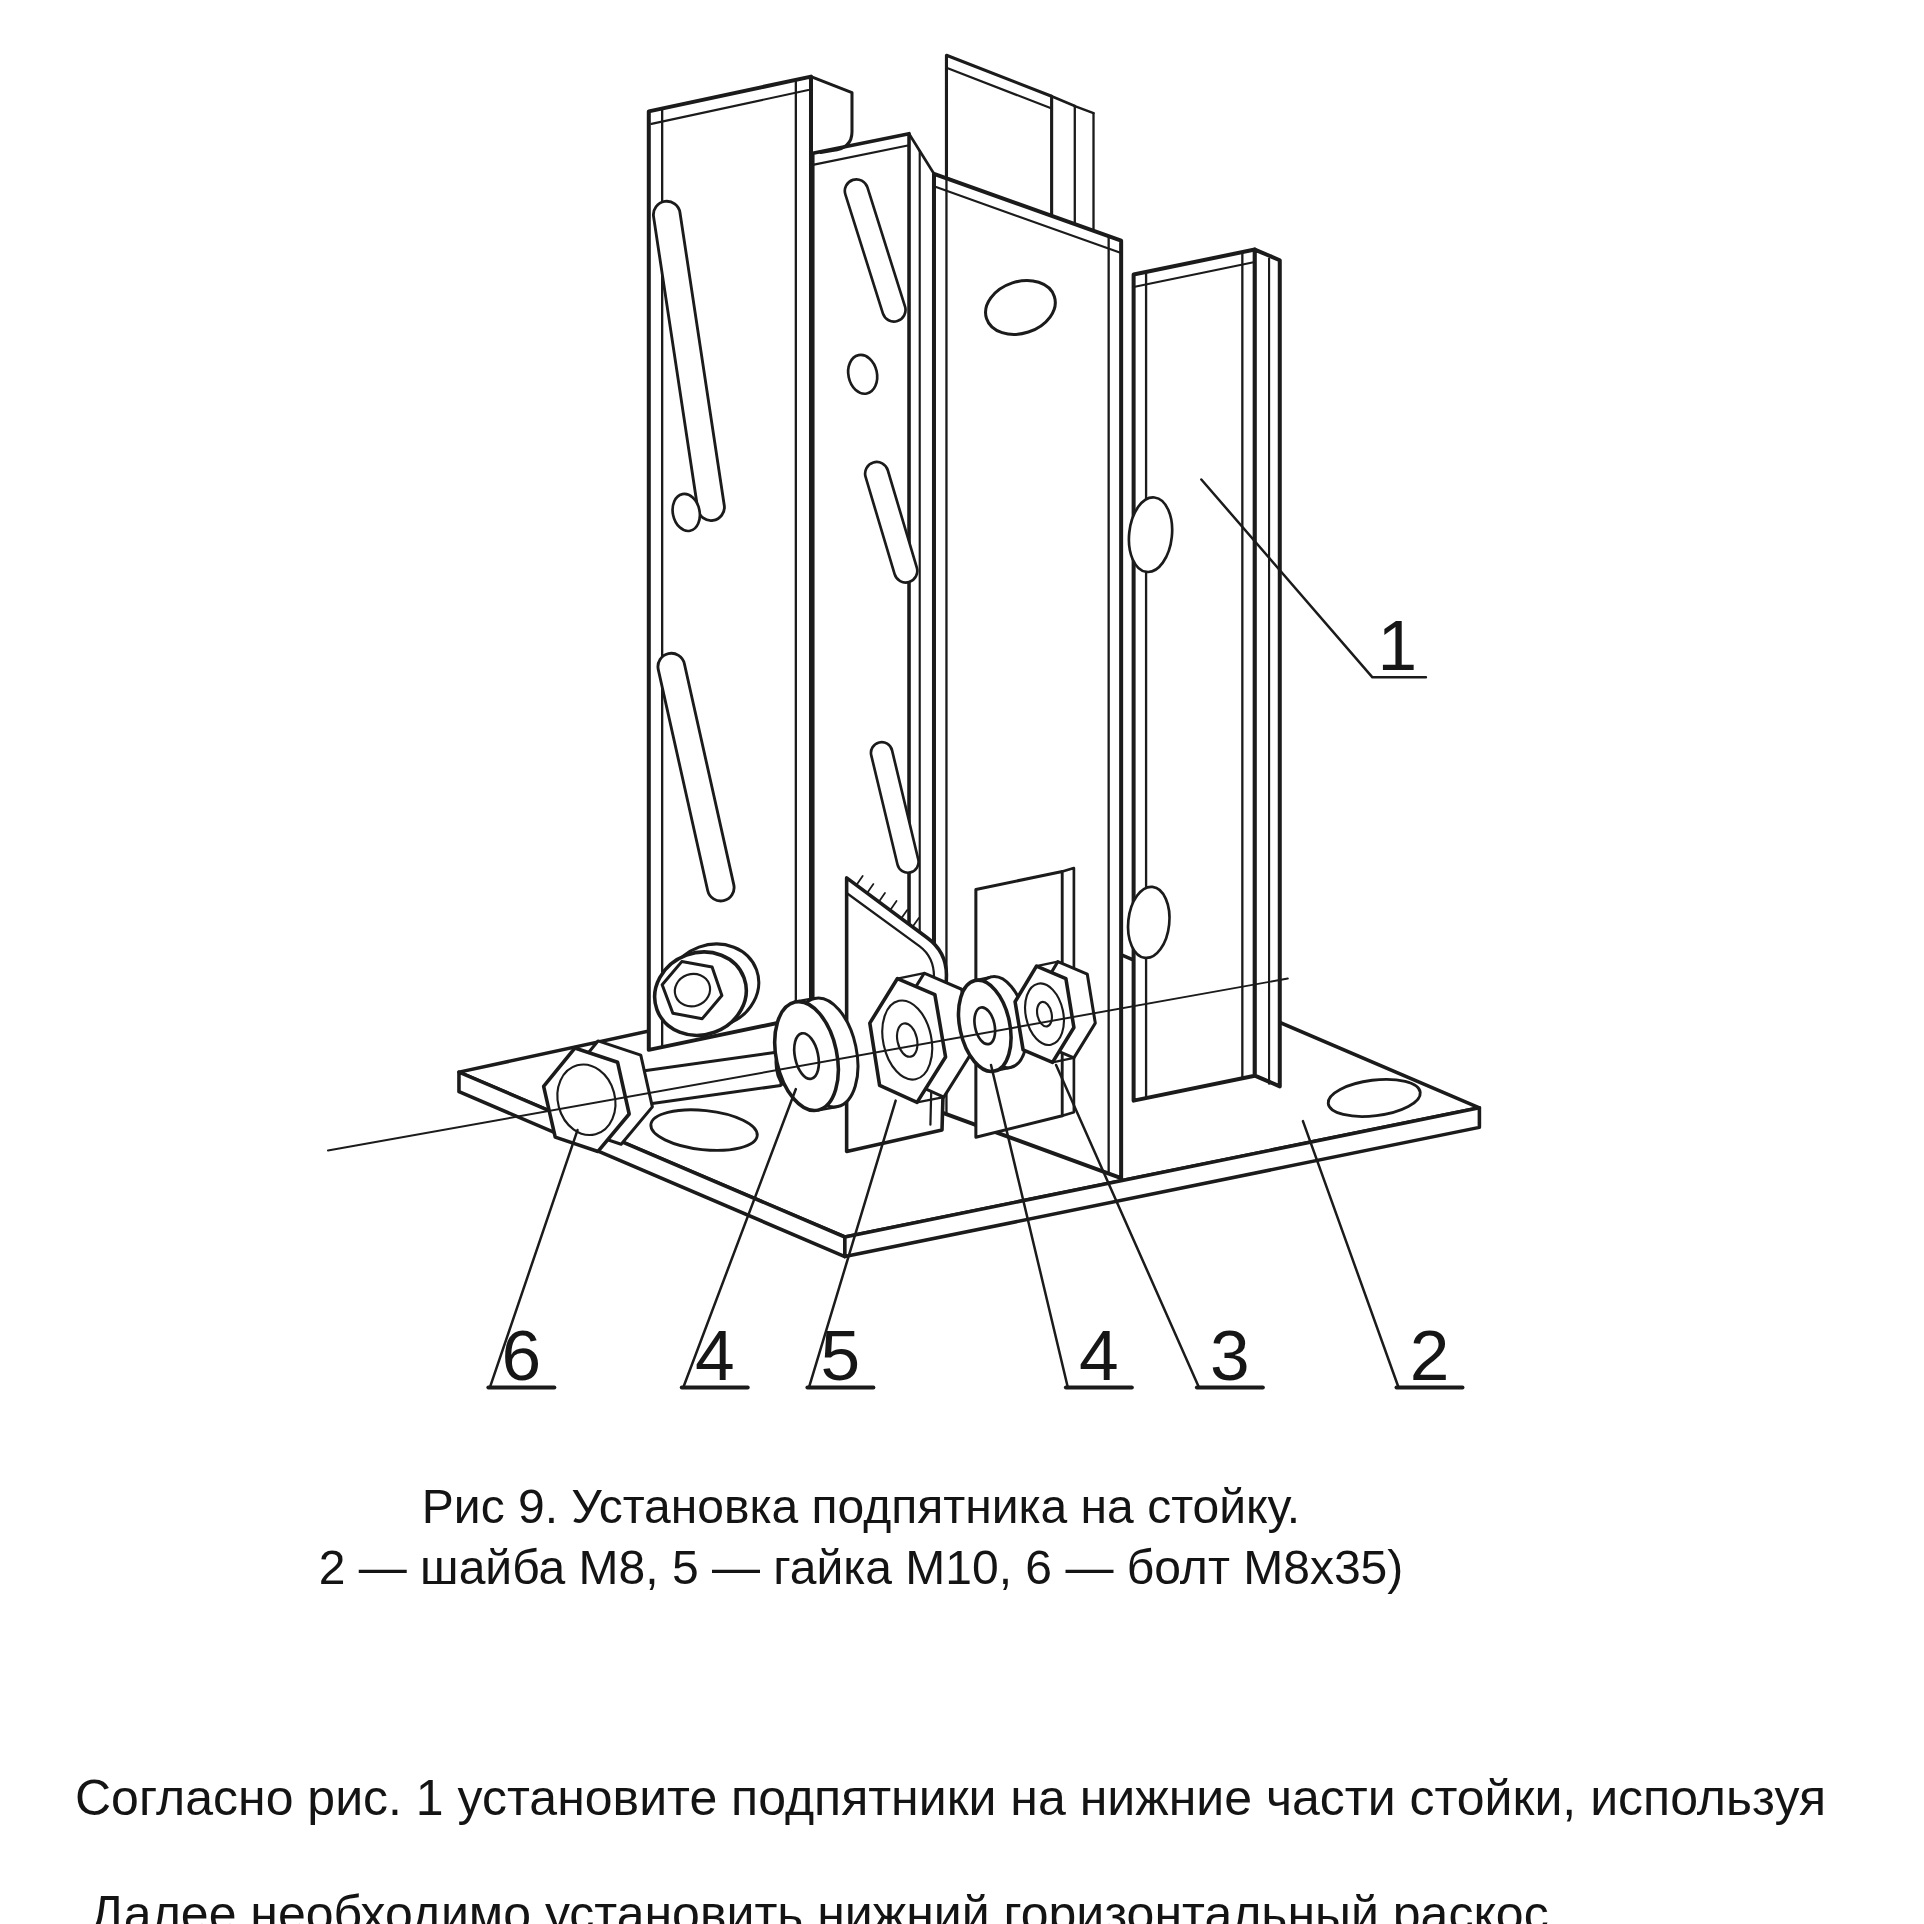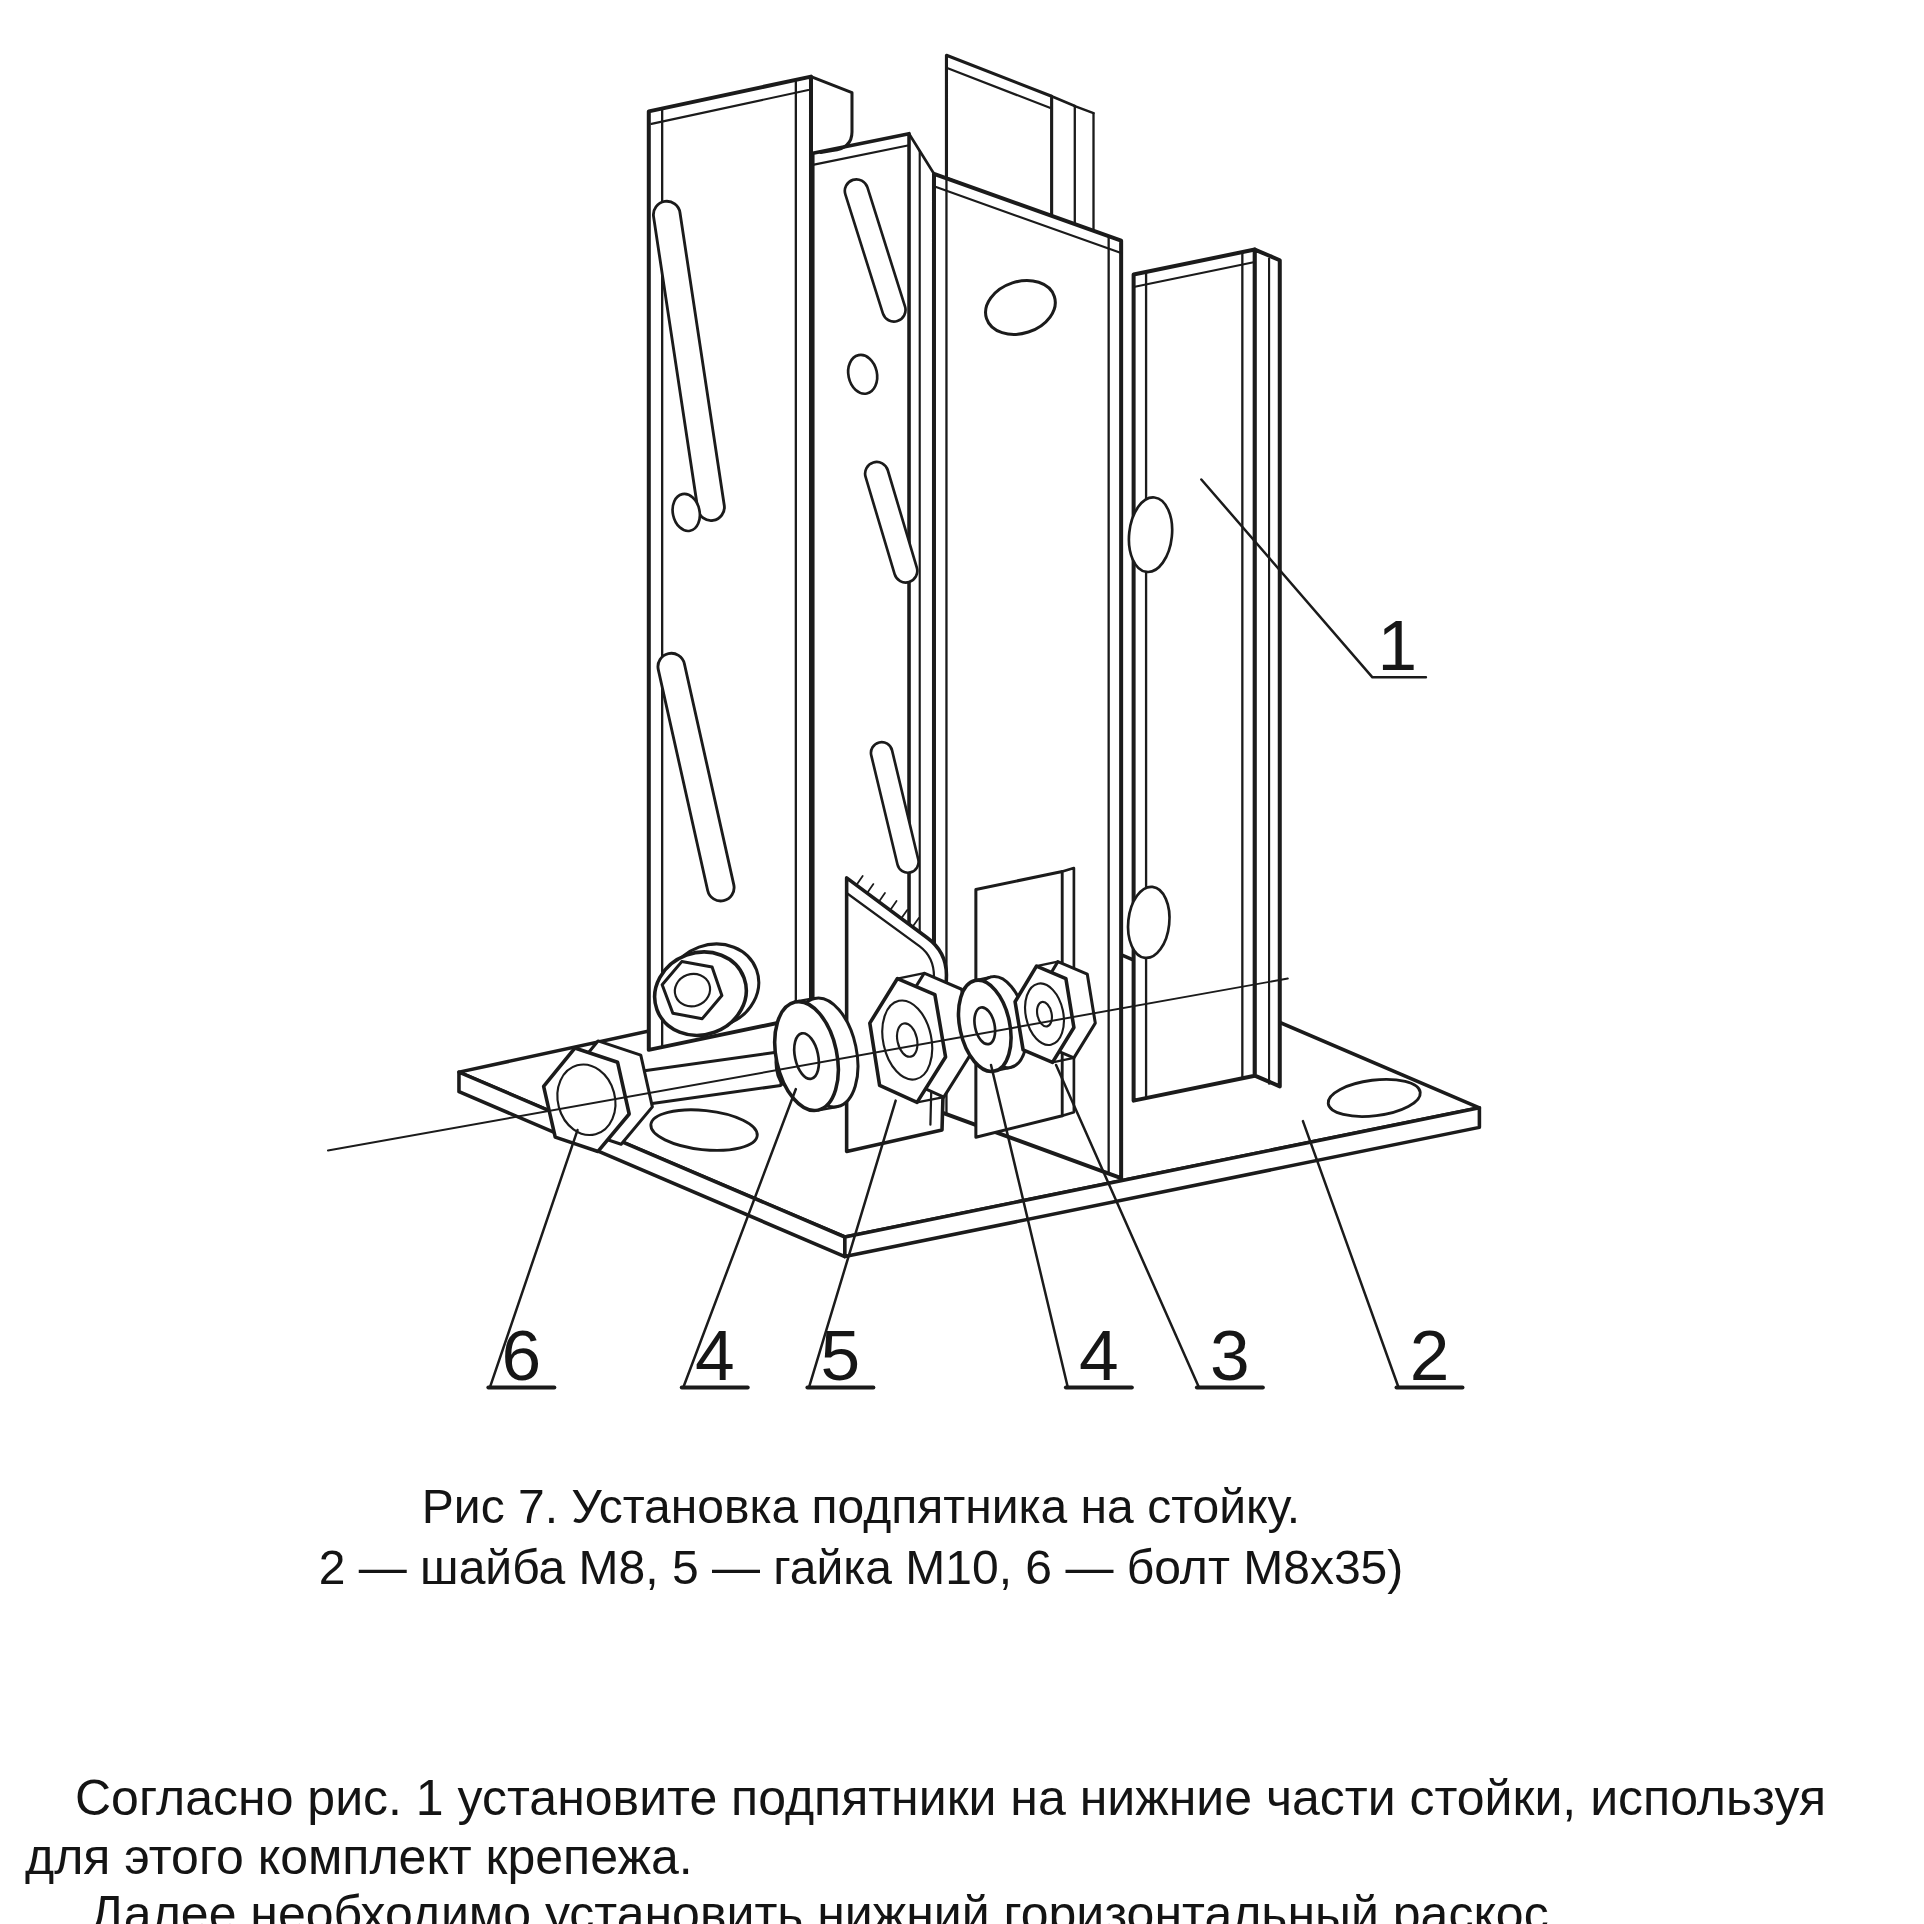--- a/index.html
+++ b/index.html
@@ -172,22 +172,21 @@
       <text class="callout-num" x="585" y="1549">6</text>
       <text class="callout-num" x="802" y="1549">4</text>
       <text class="callout-num" x="943" y="1549">5</text>
       <text class="callout-num" x="1233" y="1549">4</text>
       <text class="callout-num" x="1380" y="1549">3</text>
       <text class="callout-num" x="1604" y="1549">2</text>
     </g>
   </svg>
 
   <div class="caption">
-    <div>Рис 7. Установка подпятника на стойку.</div>
+    <div>Рис 9. Установка подпятника на стойку.</div>
     <div>2 — шайба М8, 5 — гайка М10, 6 — болт М8х35)</div>
   </div>
 
   <div class="bodytext" id="p1">Согласно рис. 1 установите подпятники на нижние части стойки, используя</div>
-  <div class="bodytext" id="p2">для этого комплект крепежа.</div>
   <div class="bodytext" id="p3">Далее необходимо установить нижний горизонтальный раскос.</div>
 
 </div>
 
 
 </body></html>

